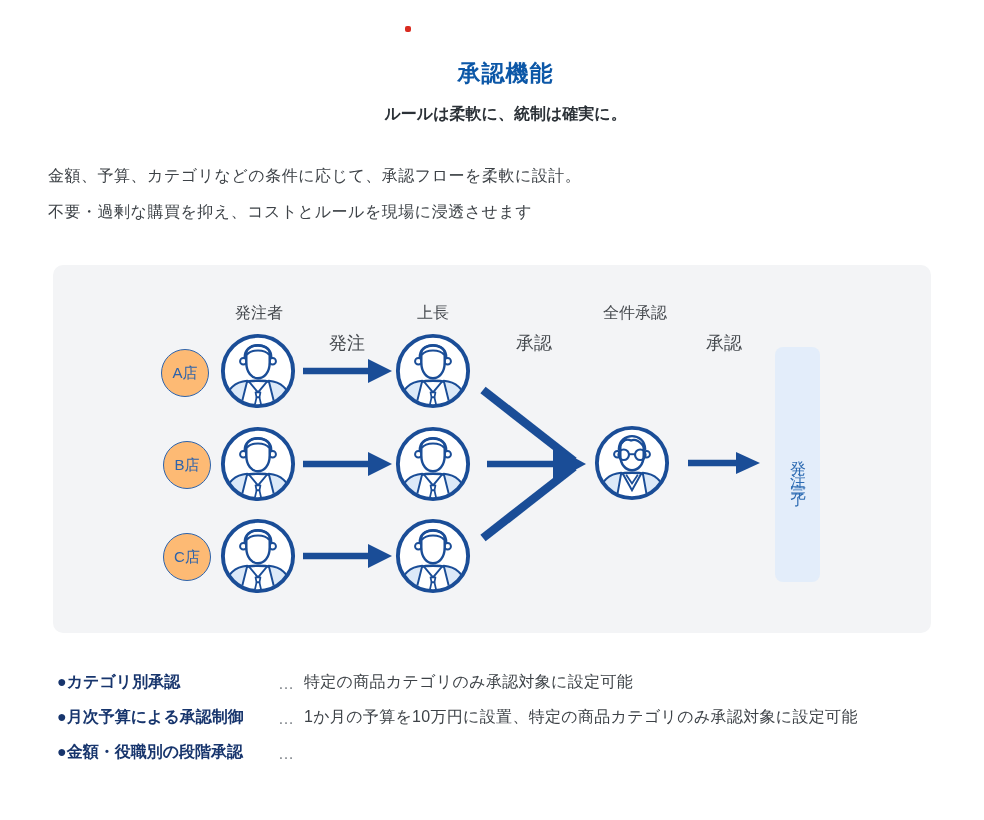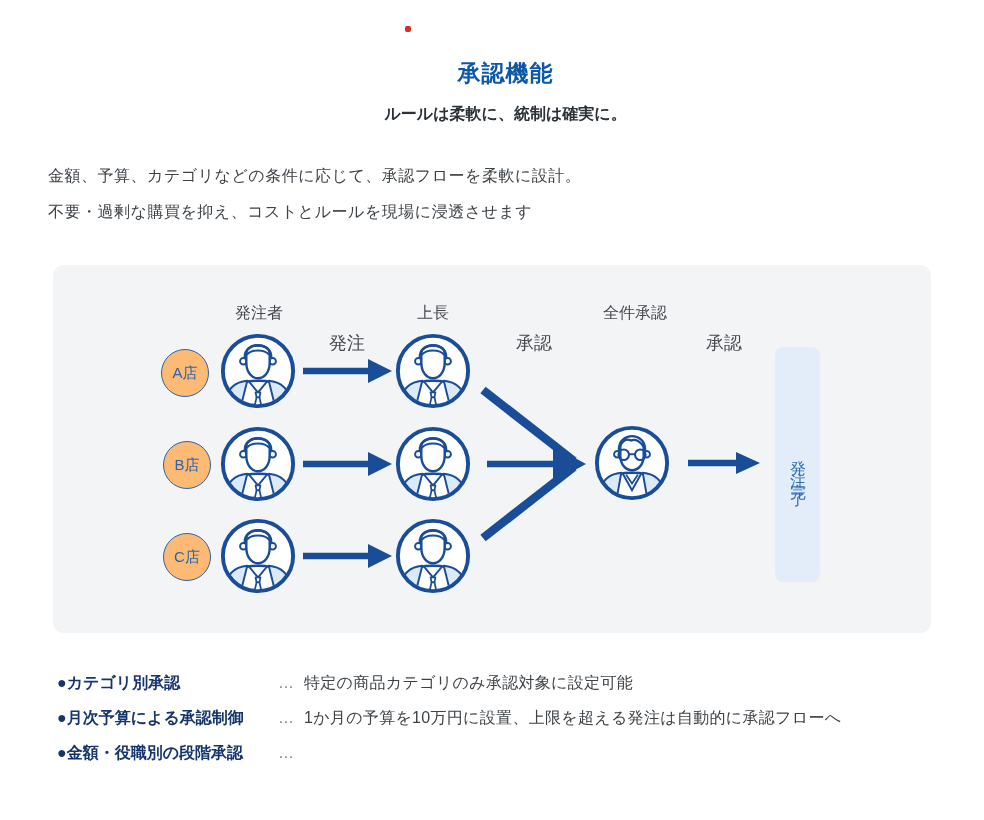--- a/index.html
+++ b/index.html
@@ -60,21 +60,21 @@
     display:flex;align-items:center;justify-content:center;
   }
   .result-label{
     writing-mode:vertical-rl;text-orientation:upright;
     font-size:16px;color:#2e6cb3;letter-spacing:0.7em;
     margin-bottom:-0.7em;
   }
 
   
   .features{position:absolute;left:57px;top:673px;width:900px;}
-  .feature-row{display:flex;align-items:center;margin-bottom:15px;height:20px;}
+  .feature-row{display:flex;align-items:flex-end;margin-bottom:15px;height:20px;}
   .feature-label{
     width:221px;flex:0 0 221px;
     font-size:16px;font-weight:700;color:#17356d;white-space:nowrap;
   }
   .feature-sep{
     flex:0 0 auto;margin-right:10px;
     font-size:16px;color:#7d8288;
   }
   .feature-desc{
     font-size:16px;color:#3d4247;white-space:nowrap;letter-spacing:0.3px;
@@ -201,21 +201,21 @@
 
   <div class="features">
     <div class="feature-row">
       <div class="feature-label">●カテゴリ別承認</div>
       <div class="feature-sep">…</div>
       <div class="feature-desc">特定の商品カテゴリのみ承認対象に設定可能</div>
     </div>
     <div class="feature-row">
       <div class="feature-label">●月次予算による承認制御</div>
       <div class="feature-sep">…</div>
-      <div class="feature-desc">1か月の予算を10万円に設置、上限を超える発注は自動的に承認フローへ</div>
+      <div class="feature-desc">1か月の予算を10万円に設置、特定の商品カテゴリのみ承認対象に設定可能</div>
     </div>
     <div class="feature-row">
       <div class="feature-label">●金額・役職別の段階承認</div>
       <div class="feature-sep">…</div>
     </div>
   </div>
 
 </div>
 
 </body></html>

